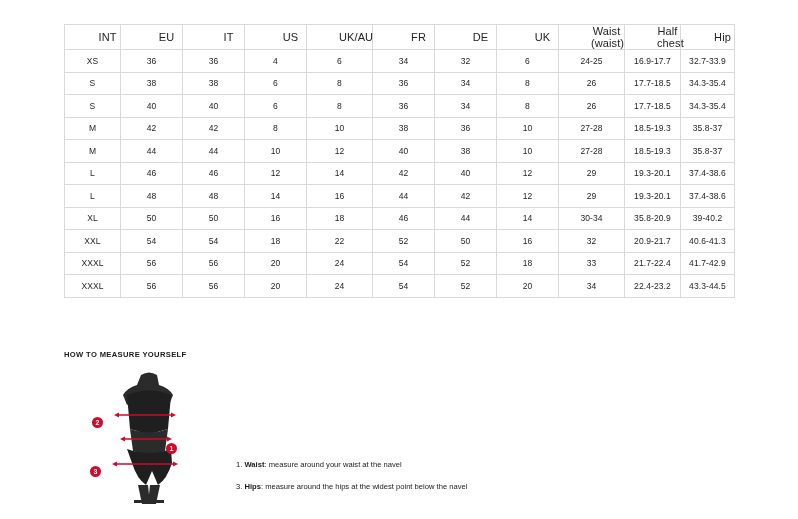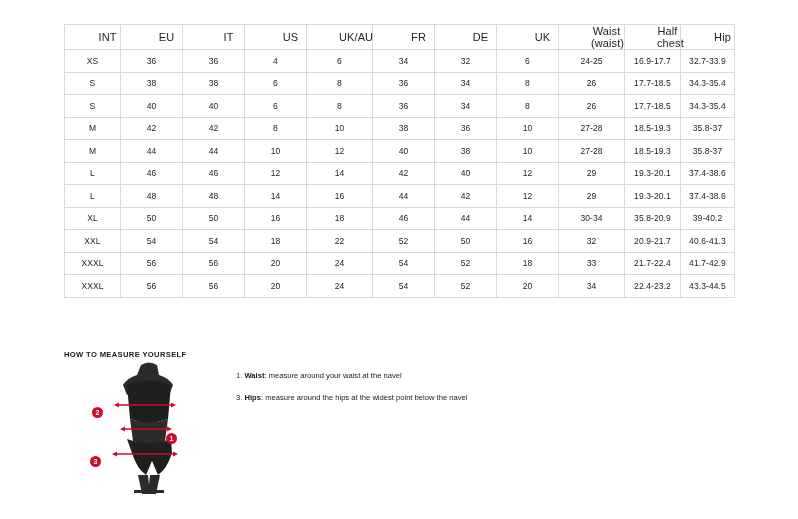--- a/index.html
+++ b/index.html
@@ -67,26 +67,26 @@
     position: absolute;
     left: 64px;
     top: 350px;
     width: 700px;
   }
   .measure-title {
     font-size: 7.6px;
     font-weight: bold;
     letter-spacing: .35px;
     color: #1a1a1a;
-    margin-bottom: 0;
+    margin-bottom: 10px;
   }
   .measure-body {
     position: relative;
     display: flex;
-    align-items: flex-start;
+    align-items: flex-end;
   }
   .figure-area {
     position: relative;
     width: 110px;
     height: 135px;
     margin-left: 30px;
     flex: none;
   }
   .notes {
     margin-left: 32px;

